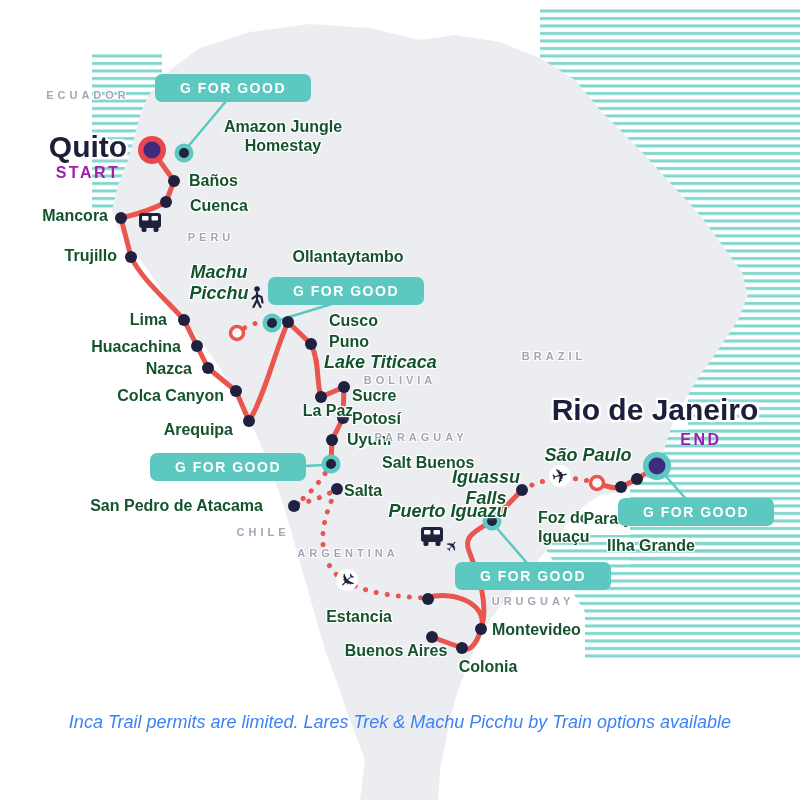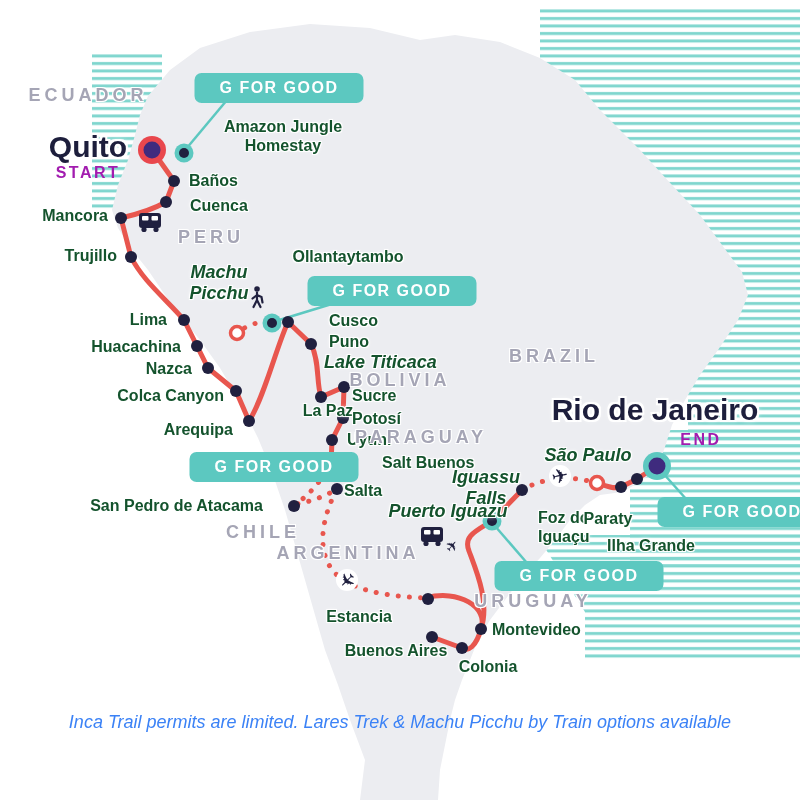--- a/index.html
+++ b/index.html
@@ -5,24 +5,24 @@
   html,body{margin:0;padding:0;background:#fff;font-family:"Liberation Sans",sans-serif;}
   .stage{position:relative;width:800px;height:800px;background:#fff;overflow:hidden;}
   .stage svg{position:absolute;left:0;top:0;}
   #labels div{position:absolute;}
   .anc-l{transform:translate(0,-50%);text-align:left;}
   .anc-r{transform:translate(-100%,-50%);text-align:right;}
   .anc-c{transform:translate(-50%,-50%);text-align:center;}
   .stop{font-size:16px;font-weight:700;color:#14532d;line-height:1.18;white-space:pre-line;
         text-shadow:-1px -1px 0 #fff,1px -1px 0 #fff,-1px 1px 0 #fff,1px 1px 0 #fff,0 0 4px #fff;}
   .stop.it{font-style:italic;font-weight:600;font-size:18px;}
-  .country{font-size:18px;font-weight:700;letter-spacing:4px;color:#A5A5B5;white-space:nowrap;
+  .country{font-size:11px;font-weight:700;letter-spacing:4px;color:#A5A5B5;white-space:nowrap;
         text-shadow:-1px -1px 0 #fff,1px -1px 0 #fff,-1px 1px 0 #fff,1px 1px 0 #fff;}
-  .gfg{background:#5CC8C0;color:#fff;font-size:16px;font-weight:700;letter-spacing:1.5px;
-        padding:6px 25px;border-radius:7px;white-space:nowrap;margin-left:46px;}
+  .gfg{background:#5CC8C0;color:#fff;font-size:14px;font-weight:700;letter-spacing:1.5px;
+        padding:6px 25px;border-radius:7px;white-space:nowrap;}
   .biglabel{position:absolute;font-size:30px;font-weight:700;color:#1D1E3C;white-space:nowrap;
         text-shadow:-2px -2px 0 #fff,2px -2px 0 #fff,-2px 2px 0 #fff,2px 2px 0 #fff,0 0 6px #fff;}
   .tag{position:absolute;font-size:16px;font-weight:700;letter-spacing:2.5px;color:#a21caf;white-space:nowrap;}
   .footer{position:absolute;font-size:18px;font-style:italic;font-weight:500;color:#3b82f6;white-space:nowrap;}
 </style>
 </head>
 <body>
 
 <div class="stage">
 

